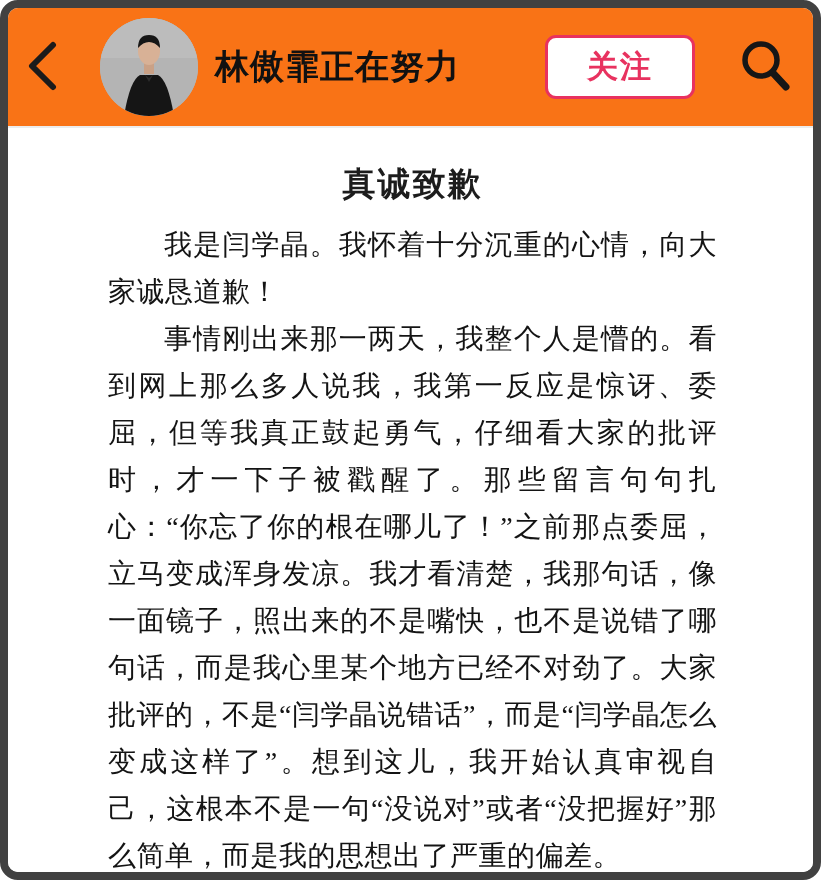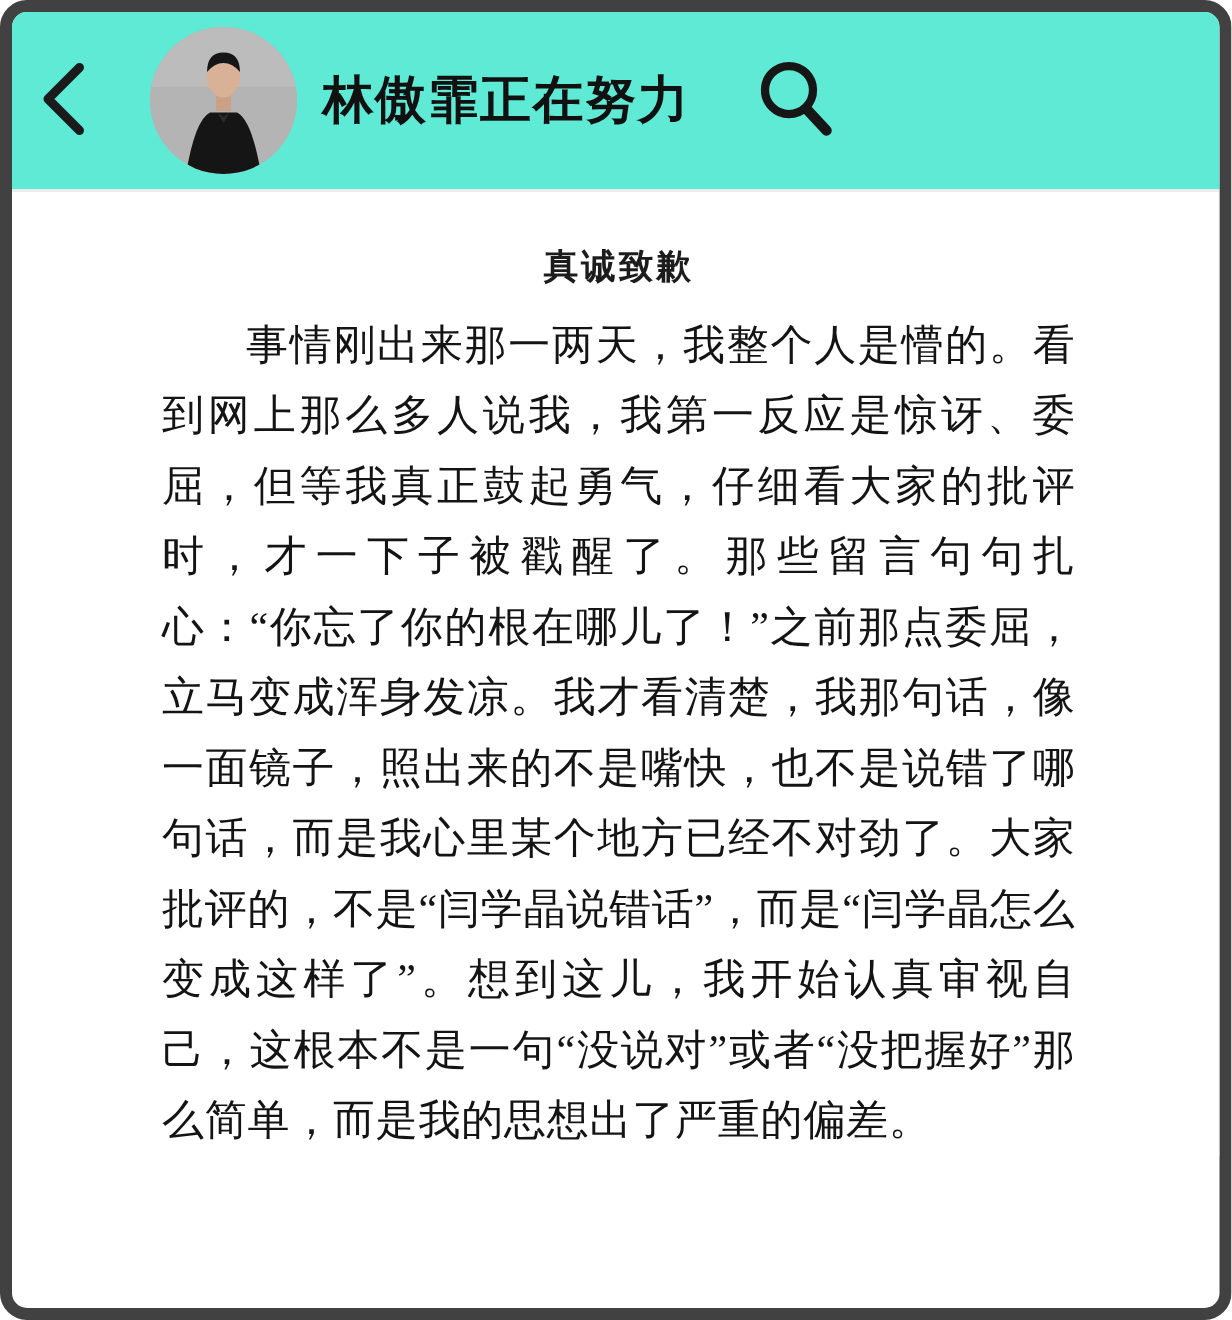--- a/index.html
+++ b/index.html
@@ -18,21 +18,21 @@
     background: #ffffff;
     position: relative;
   }
   
   .header {
     height: 118px;
     display: flex;
     align-items: center;
     padding: 0 22px 0 16px;
     border-bottom: 2px solid #ececec;
-    background: #5eead4;
+    background: #f97316;
   }
   .back-btn {
     width: 36px;
     height: 56px;
     display: flex;
     align-items: center;
     justify-content: center;
     flex: 0 0 auto;
     cursor: pointer;
     background: none;
@@ -89,21 +89,21 @@
     border: none;
     padding: 0;
   }
   
   .content {
     padding: 34px 96px 0 100px;
     background: #ffffff;
   }
   .article-title {
     margin: 0 0 14px 0;
-    font-size: 23px;
+    font-size: 33px;
     font-weight: 700;
     color: #1c1c1c;
     text-align: center;
     letter-spacing: 2px;
     font-family: "Liberation Serif", "DejaVu Serif", serif;
   }
   .article-body p {
     margin: 0;
     font-size: 28px;
     line-height: 47px;
@@ -137,31 +137,33 @@
         <path d="M24 98 Q30 62 40 57 L58 57 Q68 62 74 98 Z" fill="#151515"></path>
         <rect x="44" y="42" width="10" height="14" fill="#caa186"></rect>
         <ellipse cx="49" cy="33" rx="11" ry="14" fill="#d8b196"></ellipse>
         <path d="M38 30 Q38 17 49 17 Q60 17 60 30 Q55 24 49 24 Q43 24 38 30 Z" fill="#161616"></path>
         <path d="M45 57 L49 64 L53 57 L49 60 Z" fill="#2c2c2c"></path>
       </svg>
     </div>
 
     <div class="username">林傲霏正在努力</div>
 
+    <button class="follow-btn">关注</button>
 
     <button class="search-btn">
       <span>
         <svg width="52" height="54" viewBox="0 0 52 54">
           <circle cx="22" cy="21" r="16" fill="none" stroke="#161616" stroke-width="5.5"></circle>
           <line x1="34" y1="34" x2="47" y2="48" stroke="#161616" stroke-width="7" stroke-linecap="round"></line>
         </svg>
       </span>
     </button>
   </div>
 
   <div class="content">
     <h1 class="article-title">真诚致歉</h1>
     <div class="article-body">
+      <p class="indent">我是闫学晶。我怀着十分沉重的心情，向大家诚恳道歉！</p>
       <p class="indent">事情刚出来那一两天，我整个人是懵的。看到网上那么多人说我，我第一反应是惊讶、委屈，但等我真正鼓起勇气，仔细看大家的批评时，才一下子被戳醒了。那些留言句句扎心：“你忘了你的根在哪儿了！”之前那点委屈，立马变成浑身发凉。我才看清楚，我那句话，像一面镜子，照出来的不是嘴快，也不是说错了哪句话，而是我心里某个地方已经不对劲了。大家批评的，不是“闫学晶说错话”，而是“闫学晶怎么变成这样了”。想到这儿，我开始认真审视自己，这根本不是一句“没说对”或者“没把握好”那么简单，而是我的思想出了严重的偏差。</p>
     </div>
   </div>
 
 </div>
 
 </body></html>

